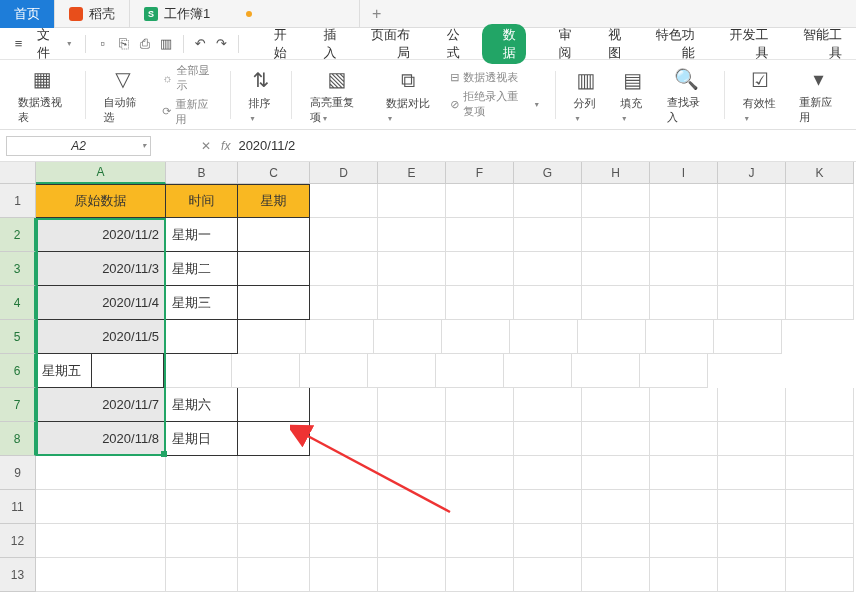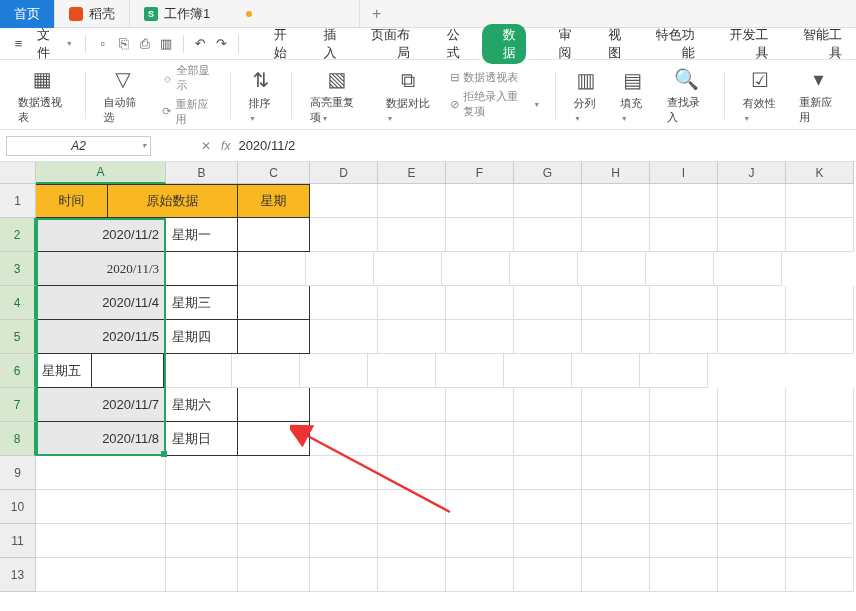--- a/index.html
+++ b/index.html
@@ -207,22 +207,22 @@
     <div class="col-h colRest">F</div>
     <div class="col-h colRest">G</div>
     <div class="col-h colRest">H</div>
     <div class="col-h colRest">I</div>
     <div class="col-h colRest">J</div>
     <div class="col-h colRest">K</div>
   </div>
   <div class="rows" id="rows-container">
       <div class="row">
         <div class="row-h " style="height: 34px;">1</div>
+        <div class="cell hdr-cell" style="width: 130px; height: 34px;">原始数据</div>
         <div class="cell hdr-cell" style="width: 72px; height: 34px;">时间</div>
-        <div class="cell hdr-cell" style="width: 130px; height: 34px;">原始数据</div>
         <div class="cell hdr-cell" style="width: 72px; height: 34px;">星期</div>
         <div class="cell " style="width: 68px; height: 34px;"></div>
         <div class="cell " style="width: 68px; height: 34px;"></div>
         <div class="cell " style="width: 68px; height: 34px;"></div>
         <div class="cell " style="width: 68px; height: 34px;"></div>
         <div class="cell " style="width: 68px; height: 34px;"></div>
         <div class="cell " style="width: 68px; height: 34px;"></div>
         <div class="cell " style="width: 68px; height: 34px;"></div>
         <div class="cell " style="width: 68px; height: 34px;"></div>
       </div>
@@ -235,21 +235,22 @@
         <div class="cell " style="width: 68px; height: 34px;"></div>
         <div class="cell " style="width: 68px; height: 34px;"></div>
         <div class="cell " style="width: 68px; height: 34px;"></div>
         <div class="cell " style="width: 68px; height: 34px;"></div>
         <div class="cell " style="width: 68px; height: 34px;"></div>
         <div class="cell " style="width: 68px; height: 34px;"></div>
         <div class="cell " style="width: 68px; height: 34px;"></div>
       </div>
       <div class="row">
         <div class="row-h sel" style="height: 34px;">3</div>
-        <div class="cell data-a" style="width: 130px; height: 34px; font-family: Liberation Serif, serif;">2020/11/3</div>
+        <div class="cell data-a" style="width: 130px; height: 34px;">2020/11/3</div>
+        <div class="cell data-b" style="width: 72px; height: 34px;">星期二</div>
         <div class="cell data-c" style="width: 72px; height: 34px;"></div>
         <div class="cell " style="width: 68px; height: 34px;"></div>
         <div class="cell " style="width: 68px; height: 34px;"></div>
         <div class="cell " style="width: 68px; height: 34px;"></div>
         <div class="cell " style="width: 68px; height: 34px;"></div>
         <div class="cell " style="width: 68px; height: 34px;"></div>
         <div class="cell " style="width: 68px; height: 34px;"></div>
         <div class="cell " style="width: 68px; height: 34px;"></div>
         <div class="cell " style="width: 68px; height: 34px;"></div>
       </div>
@@ -263,21 +264,20 @@
         <div class="cell " style="width: 68px; height: 34px;"></div>
         <div class="cell " style="width: 68px; height: 34px;"></div>
         <div class="cell " style="width: 68px; height: 34px;"></div>
         <div class="cell " style="width: 68px; height: 34px;"></div>
         <div class="cell " style="width: 68px; height: 34px;"></div>
         <div class="cell " style="width: 68px; height: 34px;"></div>
       </div>
       <div class="row">
         <div class="row-h sel" style="height: 34px;">5</div>
         <div class="cell data-a" style="width: 130px; height: 34px;">2020/11/5</div>
-        <div class="cell data-b" style="width: 72px; height: 34px;">星期四</div>
         <div class="cell data-c" style="width: 72px; height: 34px;"></div>
         <div class="cell " style="width: 68px; height: 34px;"></div>
         <div class="cell " style="width: 68px; height: 34px;"></div>
         <div class="cell " style="width: 68px; height: 34px;"></div>
         <div class="cell " style="width: 68px; height: 34px;"></div>
         <div class="cell " style="width: 68px; height: 34px;"></div>
         <div class="cell " style="width: 68px; height: 34px;"></div>
         <div class="cell " style="width: 68px; height: 34px;"></div>
         <div class="cell " style="width: 68px; height: 34px;"></div>
       </div>
@@ -330,35 +330,35 @@
         <div class="cell " style="width: 68px; height: 34px;"></div>
         <div class="cell " style="width: 68px; height: 34px;"></div>
         <div class="cell " style="width: 68px; height: 34px;"></div>
         <div class="cell " style="width: 68px; height: 34px;"></div>
         <div class="cell " style="width: 68px; height: 34px;"></div>
         <div class="cell " style="width: 68px; height: 34px;"></div>
         <div class="cell " style="width: 68px; height: 34px;"></div>
         <div class="cell " style="width: 68px; height: 34px;"></div>
       </div>
       <div class="row">
-        <div class="row-h " style="height: 34px;">10</div>
+        <div class="row-h " style="height: 34px;">11</div>
         <div class="cell " style="width: 130px; height: 34px;"></div>
         <div class="cell " style="width: 72px; height: 34px;"></div>
         <div class="cell " style="width: 72px; height: 34px;"></div>
         <div class="cell " style="width: 68px; height: 34px;"></div>
         <div class="cell " style="width: 68px; height: 34px;"></div>
         <div class="cell " style="width: 68px; height: 34px;"></div>
         <div class="cell " style="width: 68px; height: 34px;"></div>
         <div class="cell " style="width: 68px; height: 34px;"></div>
         <div class="cell " style="width: 68px; height: 34px;"></div>
         <div class="cell " style="width: 68px; height: 34px;"></div>
         <div class="cell " style="width: 68px; height: 34px;"></div>
       </div>
       <div class="row">
-        <div class="row-h " style="height: 34px;">11</div>
+        <div class="row-h " style="height: 34px;">12</div>
         <div class="cell " style="width: 130px; height: 34px;"></div>
         <div class="cell " style="width: 72px; height: 34px;"></div>
         <div class="cell " style="width: 72px; height: 34px;"></div>
         <div class="cell " style="width: 68px; height: 34px;"></div>
         <div class="cell " style="width: 68px; height: 34px;"></div>
         <div class="cell " style="width: 68px; height: 34px;"></div>
         <div class="cell " style="width: 68px; height: 34px;"></div>
         <div class="cell " style="width: 68px; height: 34px;"></div>
         <div class="cell " style="width: 68px; height: 34px;"></div>
         <div class="cell " style="width: 68px; height: 34px;"></div>

